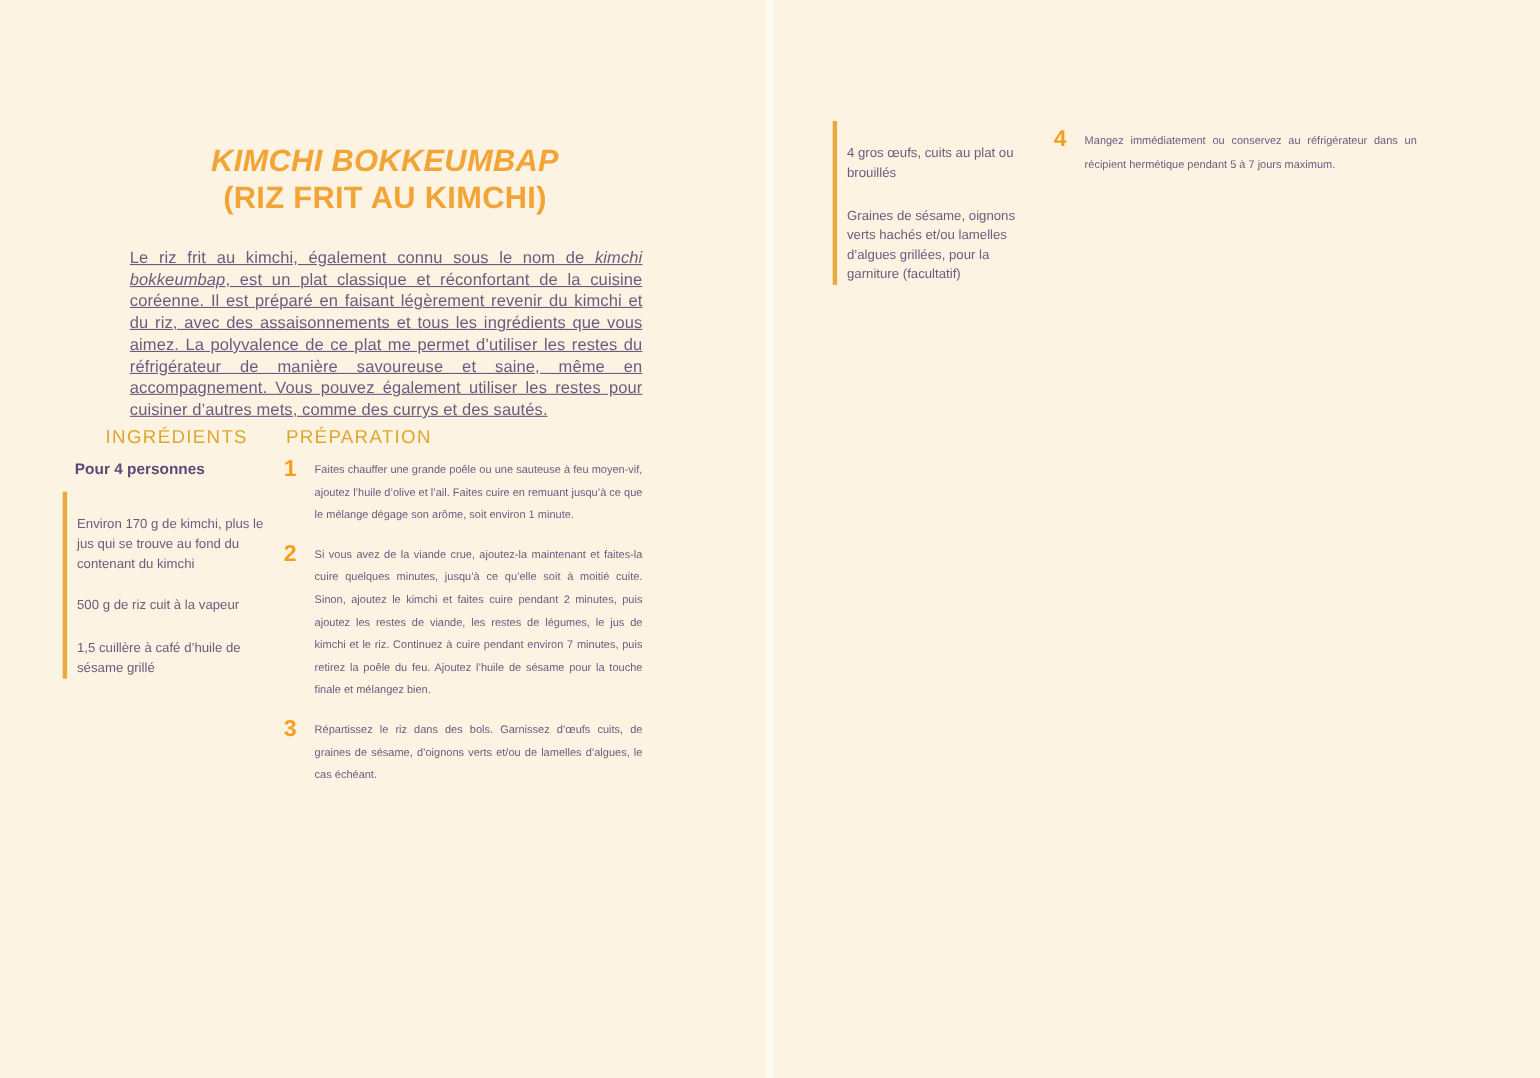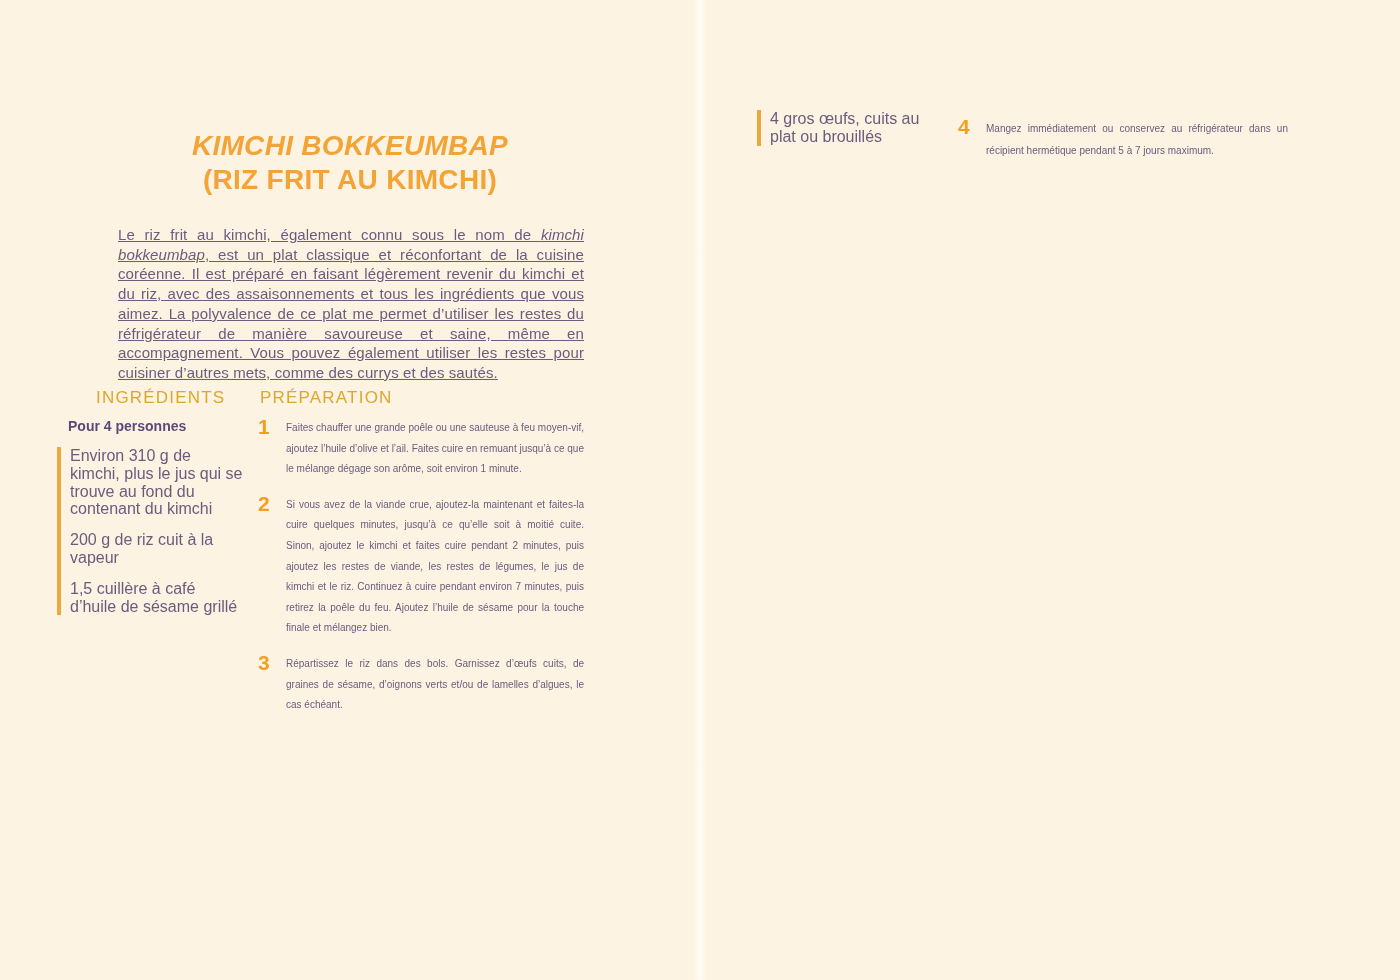--- a/index.html
+++ b/index.html
@@ -93,24 +93,25 @@
     border-left: 4px solid var(--accent-bar, #E9A93C);
     padding-left: 9px;
     box-sizing: border-box;
   }
   .ing-list.right-page {
     left: 757px;
     top: 110px;
     width: 192px;
   }
   .ing-item {
-    font-size: 16px;
+    font-size: 12px;
     line-height: 17.8px;
     color: var(--body-text, #6D5B7E);
     margin-bottom: 13px;
+    margin-top: 21px;
   }
   .ing-item:last-child { margin-bottom: 0; }
   .steps {
     position: absolute;
     left: 258px;
     top: 418px;
     width: 326px;
   }
   .step {
     position: relative;
@@ -157,42 +158,43 @@
   </h1>
 
   <p class="intro"><span>Le riz frit au kimchi, également connu sous le nom de </span><span class="it">kimchi bokkeumbap</span><span>, est un plat classique et réconfortant de la cuisine coréenne. Il est préparé en faisant légèrement revenir du kimchi et du riz, avec des assaisonnements et tous les ingrédients que vous aimez. La polyvalence de ce plat me permet d’utiliser les restes du réfrigérateur de manière savoureuse et saine, même en accompagnement. Vous pouvez également utiliser les restes pour cuisiner d’autres mets, comme des currys et des sautés.</span></p>
 
   <div class="col-heading ing">INGRÉDIENTS</div>
   <div class="col-heading prep">PRÉPARATION</div>
 
   <div class="servings">Pour 4 personnes</div>
 
   <div class="ing-list">
-    <div class="ing-item">Environ 310 g de kimchi, plus le jus qui se trouve au fond du contenant du kimchi</div>
-    <div class="ing-item">200 g de riz cuit à la vapeur</div>
+    <div class="ing-item">Environ 170 g de kimchi, plus le jus qui se trouve au fond du contenant du kimchi</div>
+    <div class="ing-item">500 g de riz cuit à la vapeur</div>
     <div class="ing-item">1,5 cuillère à café d’huile de sésame grillé</div>
   </div>
 
   <div class="steps">
     <div class="step">
       <span class="step-number">1</span>
       <div class="step-text">Faites chauffer une grande poêle ou une sauteuse à feu moyen-vif, ajoutez l’huile d’olive et l’ail. Faites cuire en remuant jusqu’à ce que le mélange dégage son arôme, soit environ 1 minute.</div>
     </div>
     <div class="step">
       <span class="step-number">2</span>
       <div class="step-text">Si vous avez de la viande crue, ajoutez-la maintenant et faites-la cuire quelques minutes, jusqu’à ce qu’elle soit à moitié cuite. Sinon, ajoutez le kimchi et faites cuire pendant 2 minutes, puis ajoutez les restes de viande, les restes de légumes, le jus de kimchi et le riz. Continuez à cuire pendant environ 7 minutes, puis retirez la poêle du feu. Ajoutez l’huile de sésame pour la touche finale et mélangez bien.</div>
     </div>
     <div class="step">
       <span class="step-number">3</span>
       <div class="step-text">Répartissez le riz dans des bols. Garnissez d’œufs cuits, de graines de sésame, d’oignons verts et/ou de lamelles d’algues, le cas échéant.</div>
     </div>
   </div>
 
   <div class="ing-list right-page">
     <div class="ing-item">4 gros œufs, cuits au plat ou brouillés</div>
+    <div class="ing-item">Graines de sésame, oignons verts hachés et/ou lamelles d’algues grillées, pour la garniture (facultatif)</div>
   </div>
 
   <div class="steps step-single">
     <div class="step">
       <span class="step-number">4</span>
       <div class="step-text">Mangez immédiatement ou conservez au réfrigérateur dans un récipient hermétique pendant 5 à 7 jours maximum.</div>
     </div>
   </div>
 
 </div>

